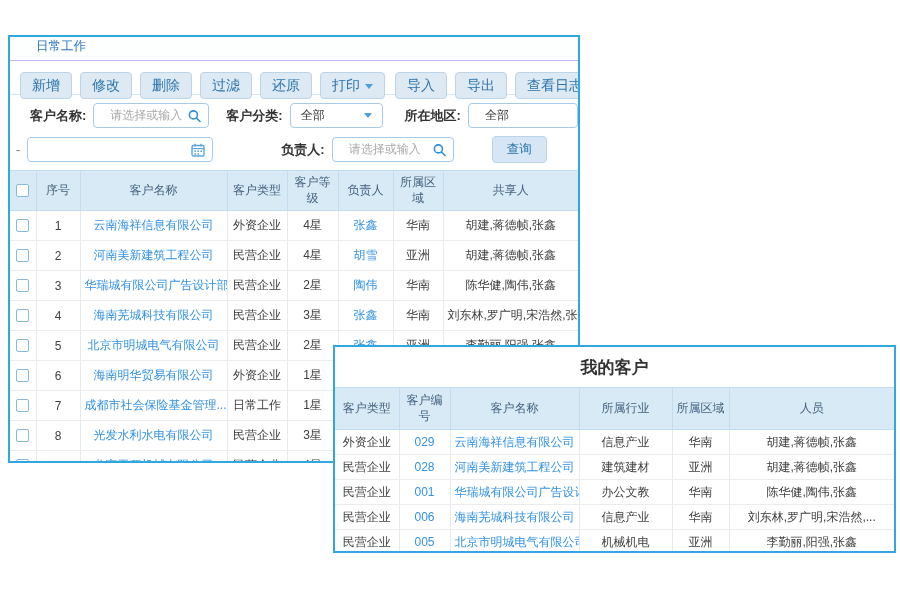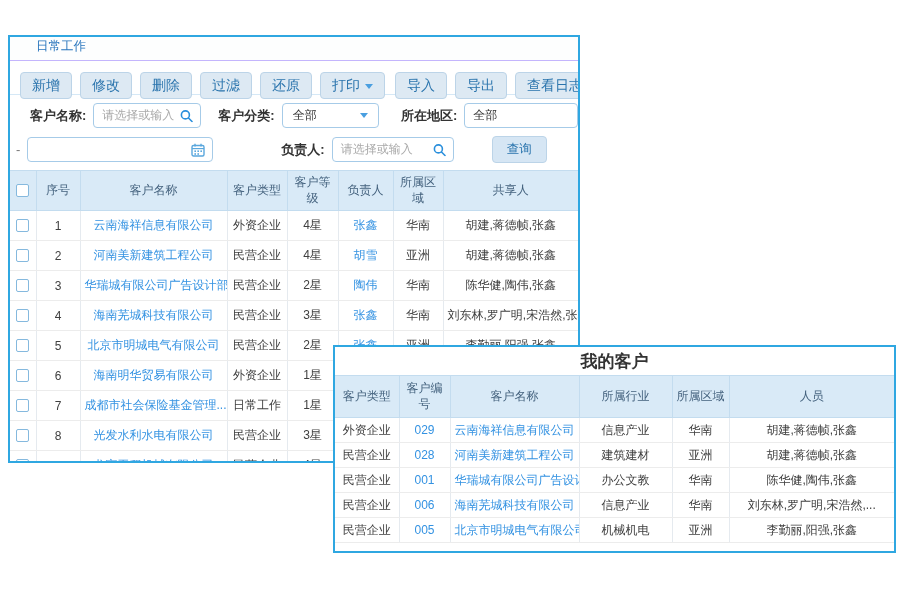--- a/index.html
+++ b/index.html
@@ -14,39 +14,39 @@
   .tab .close { color:#9ab7cd; font-weight:normal; font-size:11px; margin-left:4px; position:relative; top:-4px; }
 
   .toolbar { height:34px; display:flex; align-items:center; gap:8px; padding:0 10px; border-bottom:1px solid #d5e8f6; background:#fff; }
   .btn { background:#dde9f3; border:1px solid #bcd4e8; color:#2a74ad; font-size:14px; border-radius:4px; padding:4px 11px; line-height:1.2; white-space:nowrap; cursor:pointer;margin-top:16px; }
   .btn .caret { display:inline-block; width:0; height:0; border-left:4px solid transparent; border-right:4px solid transparent; border-top:5px solid #4a9fe0; margin-left:5px; position:relative; top:-1px; }
   .gap-s { margin-left:2px; }
 
   .filters { padding:6px 0 6px 0; background:#fff; }
   .frow { display:flex; align-items:center; height:29px; white-space:nowrap; }
   .flabel { font-size:13px; color:#333; font-weight:600; }
-  .inp { position:relative; display:inline-flex; align-items:center; background:#fff; border:1px solid #a6cbe8; border-radius:4px; height:25px; padding:0 26px 0 8px; font-size:12px; color:#333; }
+  .inp { position:relative; display:inline-flex; align-items:center; background:#fff; border:1px solid #a6cbe8; border-radius:4px; height:25px; padding:0 26px 0 16px; font-size:12px; color:#333; }
   .inp .ph { color:#a9a9a9; }
   .inp .icon-right { position:absolute; right:7px; top:50%; transform:translateY(-50%); display:flex; }
   .selectbox { display:inline-flex; align-items:center; justify-content:space-between; background:#fff; border:1px solid #a6cbe8; border-radius:4px; height:25px; padding:0 10px; font-size:12px; color:#333; }
   .selectbox .caret { width:0; height:0; border-left:4px solid transparent; border-right:4px solid transparent; border-top:5px solid #4a9fe0; }
   .query-btn { background:#d6e6f4; border:1px solid #bcd4e8; color:#2a74ad; font-size:12.5px; border-radius:4px; padding:4px 14px; cursor:pointer; }
 
   table.grid { border-collapse:collapse; width:568px; table-layout:fixed; font-size:12px; }
   table.grid th { background:#d9eaf7; color:#44627e; font-weight:normal; text-align:center; border-right:1px solid #c3dcef; border-top:1px solid #c3dcef; border-bottom:1px solid #c3dcef; padding:4px 2px; line-height:1.3; }
   table.grid td { border-right:1px solid #e5eaef; border-bottom:1px solid #ececec; padding:0 4px; height:30px; overflow:hidden; white-space:nowrap; }
   table.grid th:last-child, table.grid td:last-child { border-right:none;margin-left:8px; }
   td.c { text-align:center; }
   td.l { text-align:center; padding-left:9px; }
   a.lnk { color:#3392e2; text-decoration:none; cursor:pointer; }
   .cb { width:13px; height:13px; border:1px solid #85b9de; border-radius:2px; background:#fff; margin:0 auto; cursor:pointer; }
 
   
   #my-panel { left:333px; top:345px; width:563px; height:208px; overflow:hidden; }
-  #my-panel .title { height:28px; display:flex; align-items:center; justify-content:center; font-size:17px; font-weight:bold; color:#333; background:#fff; }
+  #my-panel .title { height:40px; display:flex; align-items:center; justify-content:center; font-size:17px; font-weight:bold; color:#333; background:#fff; }
   table.grid2 { border-collapse:collapse; width:559px; table-layout:fixed; font-size:12px; }
   table.grid2 th { background:#d9eaf7; color:#44627e; font-weight:normal; text-align:center; border-right:1px solid #c3dcef; border-top:1px solid #c3dcef; border-bottom:1px solid #c3dcef; padding:5px 2px; line-height:1.3; }
   table.grid2 td { border-right:1px solid #e5eaef; border-bottom:1px solid #ececec; padding:0 4px; height:25px; overflow:hidden; white-space:nowrap; }
   table.grid2 th:last-child, table.grid2 td:last-child { border-right:none; }
 
   svg { display:block; }
 </style>
 </head>
 <body>
 

